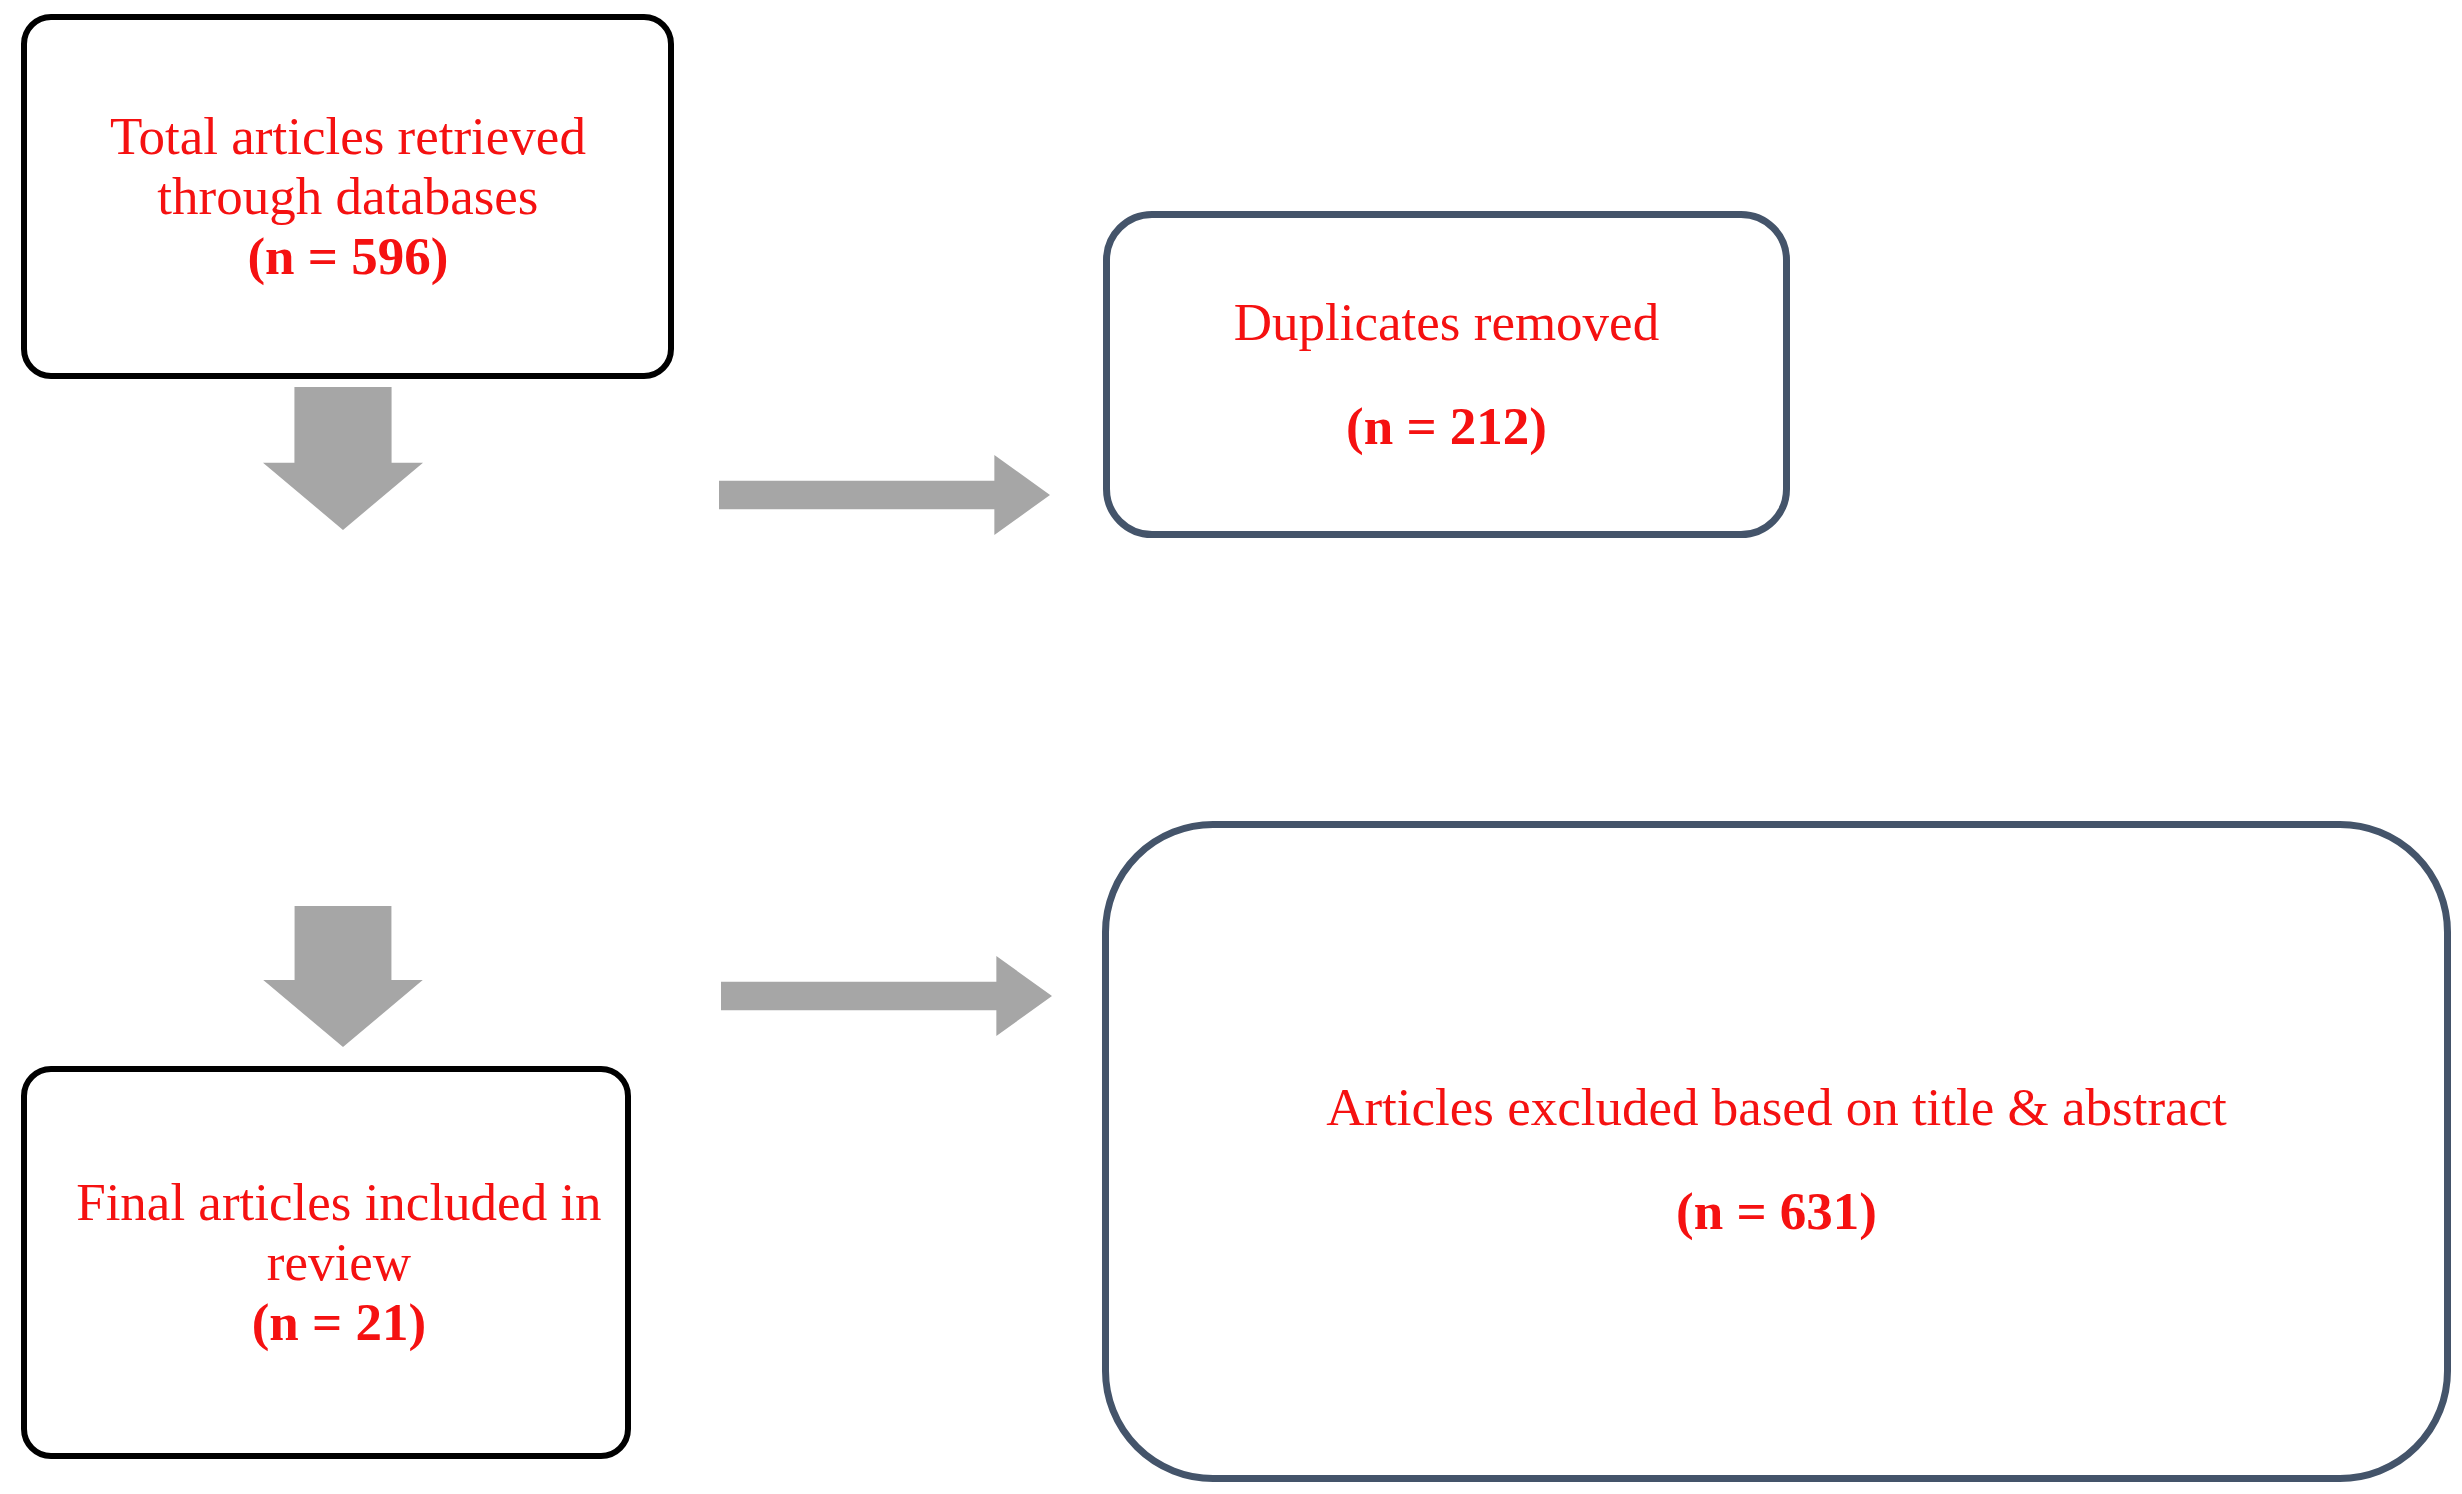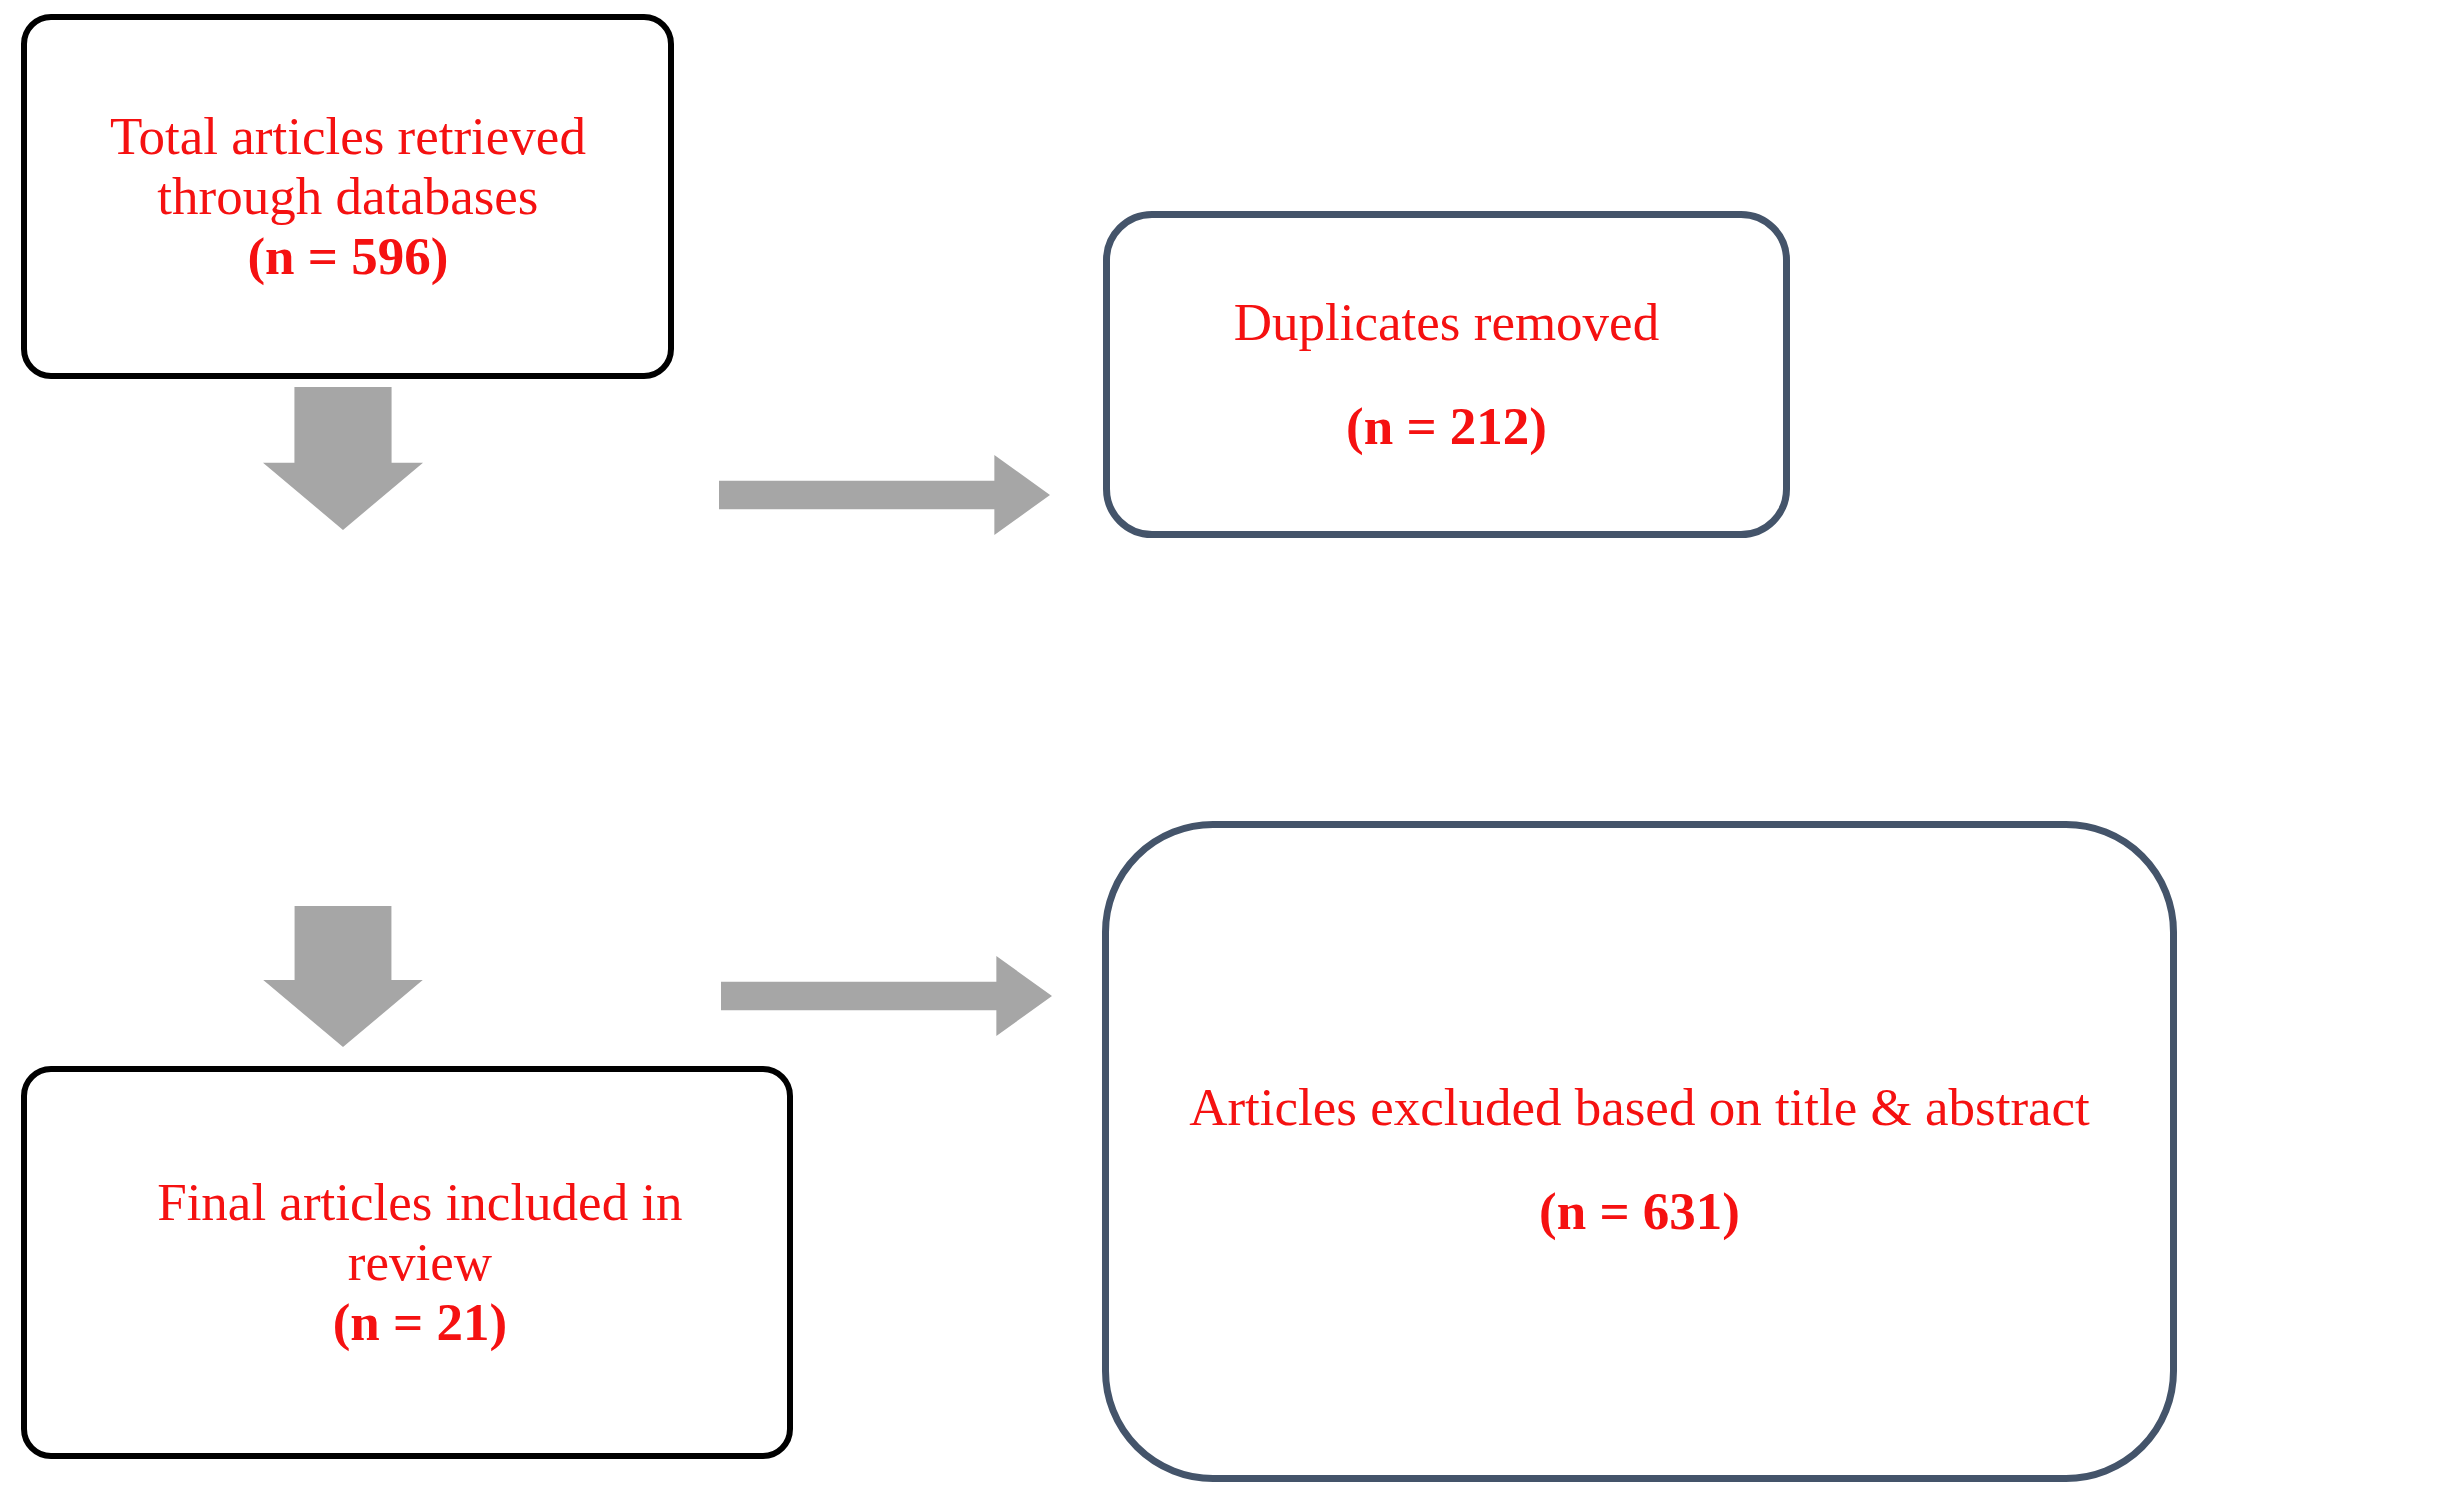--- a/index.html
+++ b/index.html
@@ -71,31 +71,31 @@
 <body>
 
 <div id="canvas">
 
   <div class="box black" style="left:21.4px; top:14.3px; width:653px; height:365px;">
     <div class="label" style="max-width:614px;">Total articles retrieved through databases</div>
     <div class="count">(n = 596)</div>
   </div>
 
 
-  <div class="box black" style="left:21.4px; top:1066px; width:772px; height:393px;padding-left:25px;">
+  <div class="box black" style="left:21.4px; top:1066px; width:610px; height:393px;padding-left:25px;">
     <div class="label" style="max-width:614px;">Final articles included in review</div>
     <div class="count">(n = 21)</div>
   </div>
 
   <div class="box blue" style="left:1103px; top:211px; width:687px; height:327px;">
     <div class="label" style="max-width:642px;">Duplicates removed</div>
     <div class="count" style="margin-top:43px;">(n = 212)</div>
   </div>
 
-  <div class="box blue big" style="left:1102px; top:821px; width:1075px; height:661px;">
+  <div class="box blue big" style="left:1102px; top:821px; width:1349px; height:661px;">
     <div class="section section-1">
       <div class="label">Articles excluded based on title &amp; abstract</div>
       <div class="count">(n = 631)</div>
     </div>
   </div>
 
   <div class="arrow" style="left:263px; top:387px; width:160px; height:143px;">
     <svg width="160" height="143" viewBox="0 0 224 200">
       <polygon points="44,0 180,0 180,106 224,106 112,200 0,106 44,106" fill="currentColor"></polygon>
     </svg>

